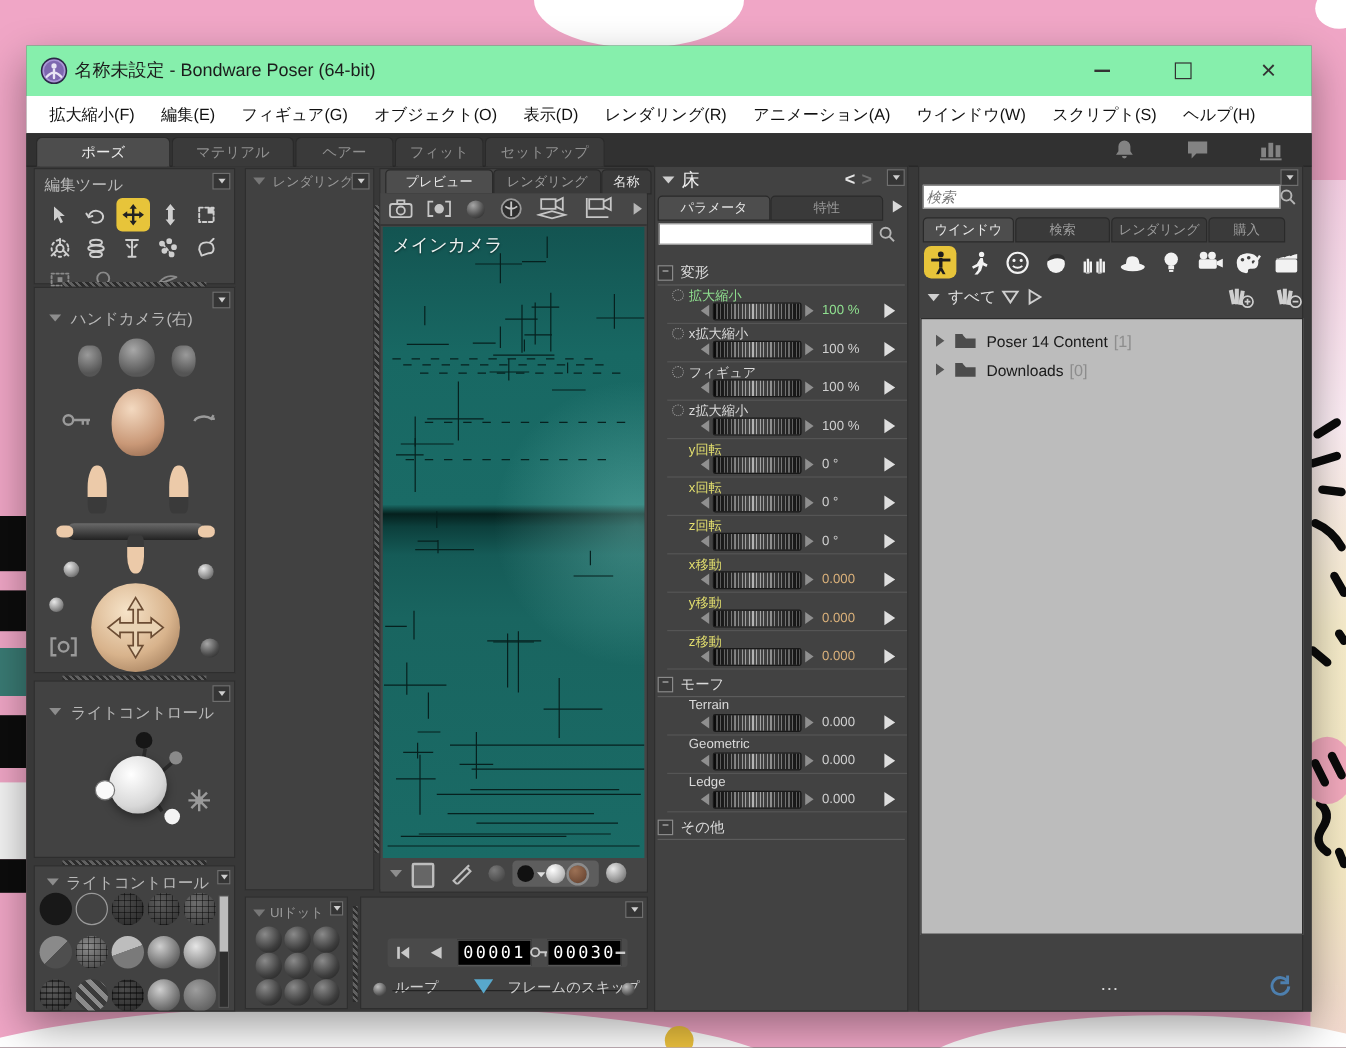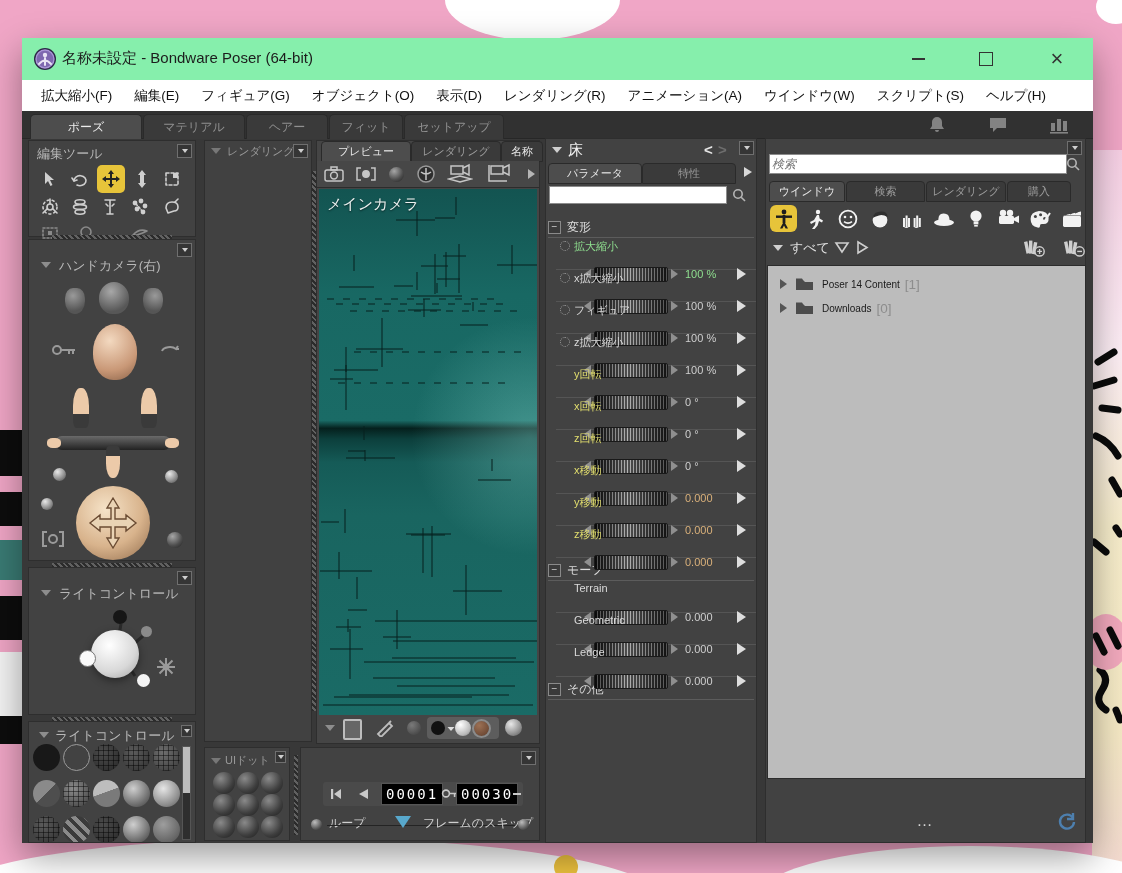--- a/index.html
+++ b/index.html
@@ -43,40 +43,40 @@
         font-size:11px;display:flex;align-items:center;justify-content:center;border-radius:4px 4px 0 0;}
   .ptab.active{background:#4d4d4d;color:#e6e6e6;}
   .searchbox{position:absolute;background:#fff;border:1px solid #8c8c8c;font-size:12px;color:#222;box-sizing:border-box;}
   .psec{height:19px;margin:3px 2px 0 2px;border-bottom:1px solid #5c5c5c;display:flex;align-items:center;gap:6px;color:#dadada;font-size:12px;}
   .minusbox{width:11px;height:11px;border:1px solid #8a8a8a;color:#d5d5d5;font-size:10px;line-height:9px;text-align:center;background:#3a3a3a;flex:0 0 auto;}
   .prow{height:31px;position:relative;margin-left:10px;border-bottom:1px solid #555;}
   .plbl{position:absolute;left:18px;top:1px;font-size:11px;}
   .ddot{position:absolute;left:4px;top:3px;width:8px;height:8px;border:1px dotted #9a9a9a;border-radius:50%;}
   .lgreen{color:#8fdf8f}.lyellow{color:#e3df6e}.lwhite{color:#dadada}
   .vgreen{color:#8fdf8f}.vgray{color:#cfcfcf}.vtan{color:#d9b07a}
-  .pctl{position:absolute;left:28px;top:29px;height:16px;right:0;}
+  .pctl{position:absolute;left:28px;top:14px;height:16px;right:0;}
   .stl{position:absolute;left:0;top:2px;border-top:5px solid transparent;border-bottom:5px solid transparent;border-right:7px solid #8f8f8f;width:0;height:0;}
   .sbar{position:absolute;left:10px;top:0;width:72px;height:13px;border:1px solid #191919;border-radius:2px;
       background:repeating-linear-gradient(90deg,rgba(0,0,0,.5) 0 2px,rgba(255,255,255,.22) 2px 3px),
                  linear-gradient(90deg,#141414,#9e9e9e 45%,#232323);}
   .str{position:absolute;left:87px;top:2px;border-top:5px solid transparent;border-bottom:5px solid transparent;border-left:7px solid #8f8f8f;width:0;height:0;}
   .pval{position:absolute;left:101px;top:1px;font-size:11px;}
   .pchev{position:absolute;right:10px;top:1px;border-top:6px solid transparent;border-bottom:6px solid transparent;border-left:9px solid #dedede;width:0;height:0;}
   
   .libtab{position:absolute;top:0;height:19px;background:#3a3a3a;border:1px solid #2a2a2a;color:#9d9d9d;font-size:11px;
           display:flex;align-items:center;justify-content:center;border-radius:4px 4px 0 0;}
   .libtab.active{background:#4d4d4d;color:#eaeaea;}
   .cat{position:absolute;top:0;width:27px;height:27px;display:flex;align-items:center;justify-content:center;}
   .cat svg{fill:#f2f2f2;}
   .cat.active{background:#e7c43a;border-radius:6px;}
   .cat.active svg{fill:#1d1d1d;}
   .liblist{position:absolute;background:#bcbcbc;border:1px solid #2c2c2c;}
   .librow{position:absolute;left:0;height:24px;width:100%;display:flex;align-items:center;}
   .exp{width:0;height:0;border-top:5px solid transparent;border-bottom:5px solid transparent;border-left:7px solid #555;margin-left:12px;}
-  .libname{font-size:10px;color:#1a1a1a;margin-left:8px;}
+  .libname{font-size:13px;color:#1a1a1a;margin-left:8px;}
   .libcount{font-size:13.5px;color:#8d8d8d;margin-left:5px;}
   
   .counter{position:absolute;background:#000;color:#fff;font-family:"DejaVu Sans Mono",monospace;
            font-size:14px;letter-spacing:2px;padding:2px 4px;border:1px solid #555;}
   .roundbtn{position:absolute;width:11px;height:11px;border-radius:50%;
             background:radial-gradient(circle at 35% 30%,#bdbdbd,#5c5c5c 60%,#222);}
   
   .vptab{position:absolute;top:0;height:19px;background:#3a3a3a;border:1px solid #2a2a2a;color:#9d9d9d;font-size:11px;
          display:flex;align-items:center;justify-content:center;border-radius:4px 4px 0 0;}
   .vptab.active{background:#4d4d4d;color:#eaeaea;}

